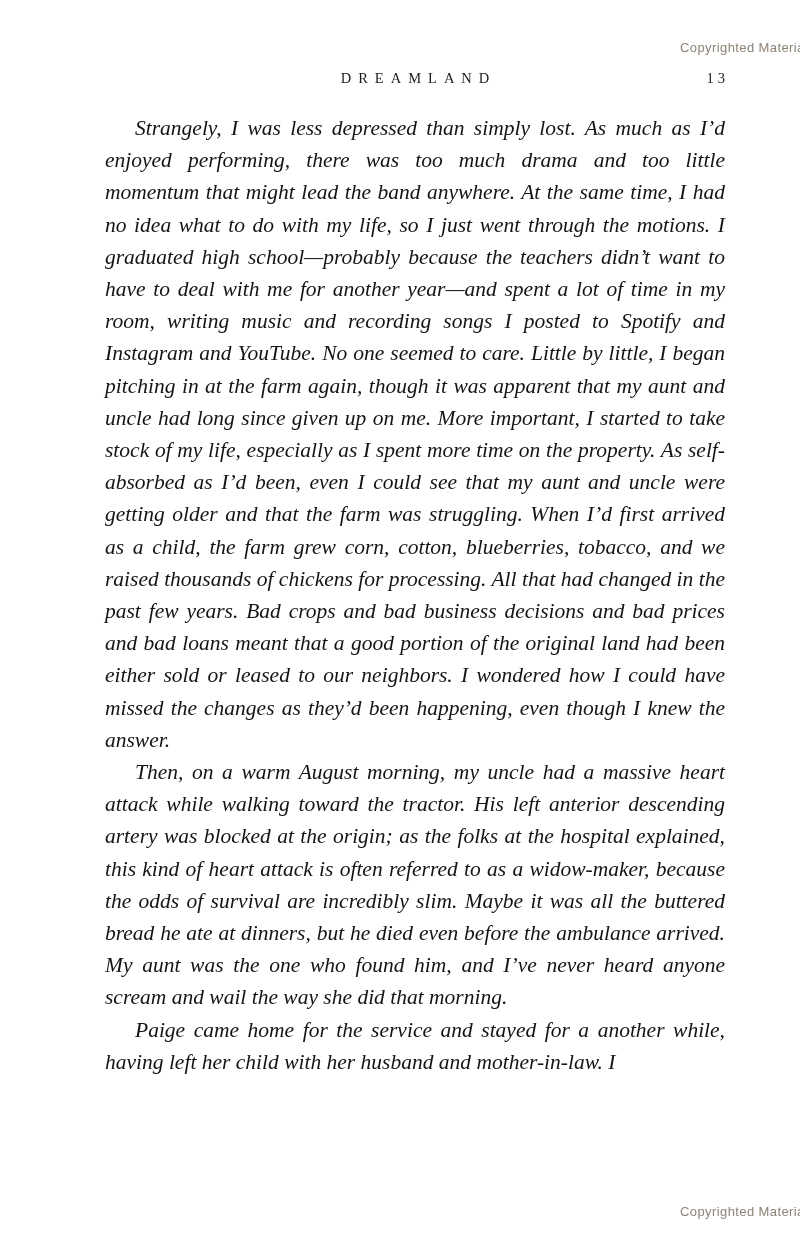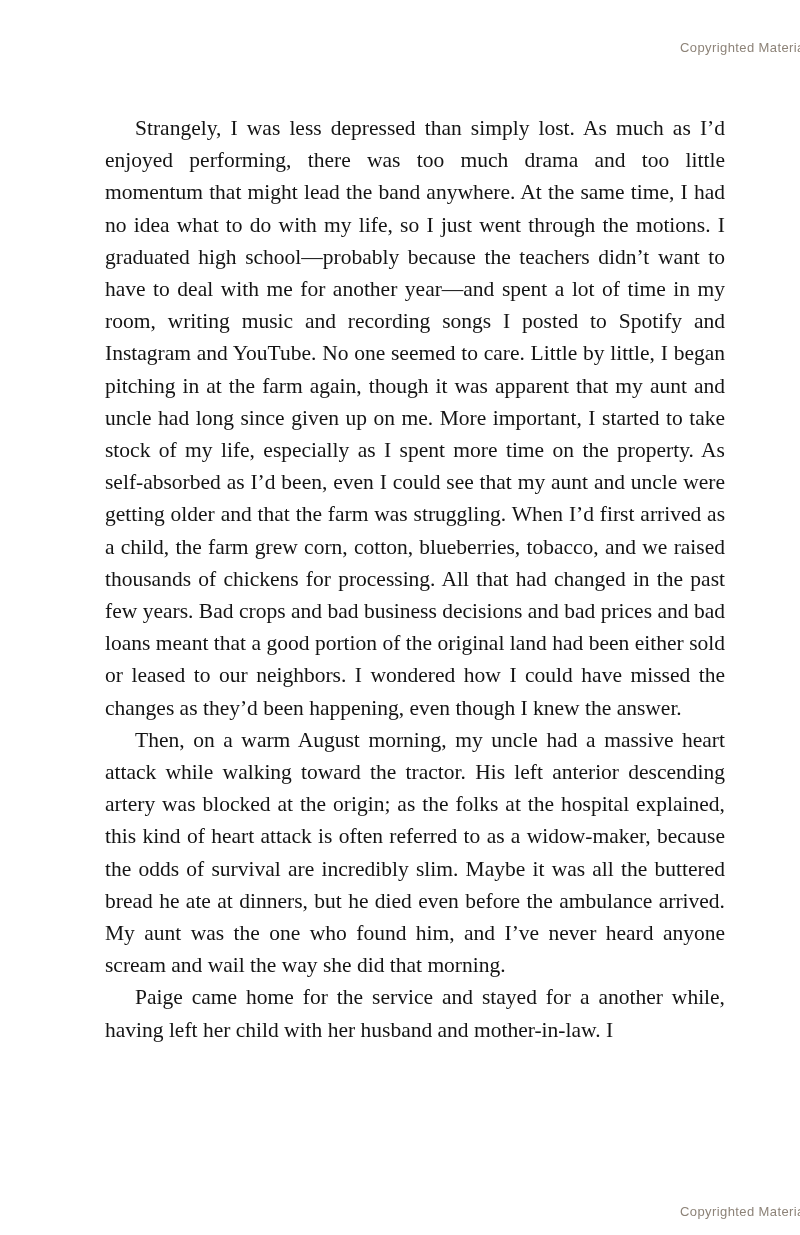--- a/index.html
+++ b/index.html
@@ -57,33 +57,38 @@
   }
   .body-text {
     position: absolute;
     top: 112px;
     left: 105px;
     width: 620px;
     text-align: justify;
     font-size: 21.5px;
     line-height: 32.2px;
     color: #141414;
+    font-style: italic;
   }
   .body-text p {
     margin: 0;
     text-indent: 30px;
   }
 </style>
 </head>
 <body>
 
 <div class="page">
 
   <div class="copyright-notice top">Copyrighted Material</div>
 
+  <div class="running-header">
+    <span class="book-title">DREAMLAND</span>
+    <span class="page-number">13</span>
+  </div>
 
   <div class="body-text">
     <p>Strangely, I was less depressed than simply lost. As much as I’d enjoyed performing, there was too much drama and too little momentum that might lead the band anywhere. At the same time, I had no idea what to do with my life, so I just went through the motions. I graduated high school—probably because the teachers didn’t want to have to deal with me for another year—and spent a lot of time in my room, writing music and recording songs I posted to Spotify and Instagram and YouTube. No one seemed to care. Little by little, I began pitching in at the farm again, though it was apparent that my aunt and uncle had long since given up on me. More important, I started to take stock of my life, especially as I spent more time on the property. As self-absorbed as I’d been, even I could see that my aunt and uncle were getting older and that the farm was struggling. When I’d first arrived as a child, the farm grew corn, cotton, blueberries, tobacco, and we raised thousands of chickens for processing. All that had changed in the past few years. Bad crops and bad business decisions and bad prices and bad loans meant that a good portion of the original land had been either sold or leased to our neighbors. I wondered how I could have missed the changes as they’d been happening, even though I knew the answer.</p>
     <p>Then, on a warm August morning, my uncle had a massive heart attack while walking toward the tractor. His left anterior descending artery was blocked at the origin; as the folks at the hospital explained, this kind of heart attack is often referred to as a widow-maker, because the odds of survival are incredibly slim. Maybe it was all the buttered bread he ate at dinners, but he died even before the ambulance arrived. My aunt was the one who found him, and I’ve never heard anyone scream and wail the way she did that morning.</p>
     <p>Paige came home for the service and stayed for a another while, having left her child with her husband and mother-in-law. I</p>
   </div>
 
   <div class="copyright-notice bottom">Copyrighted Material</div>
 
 </div>

